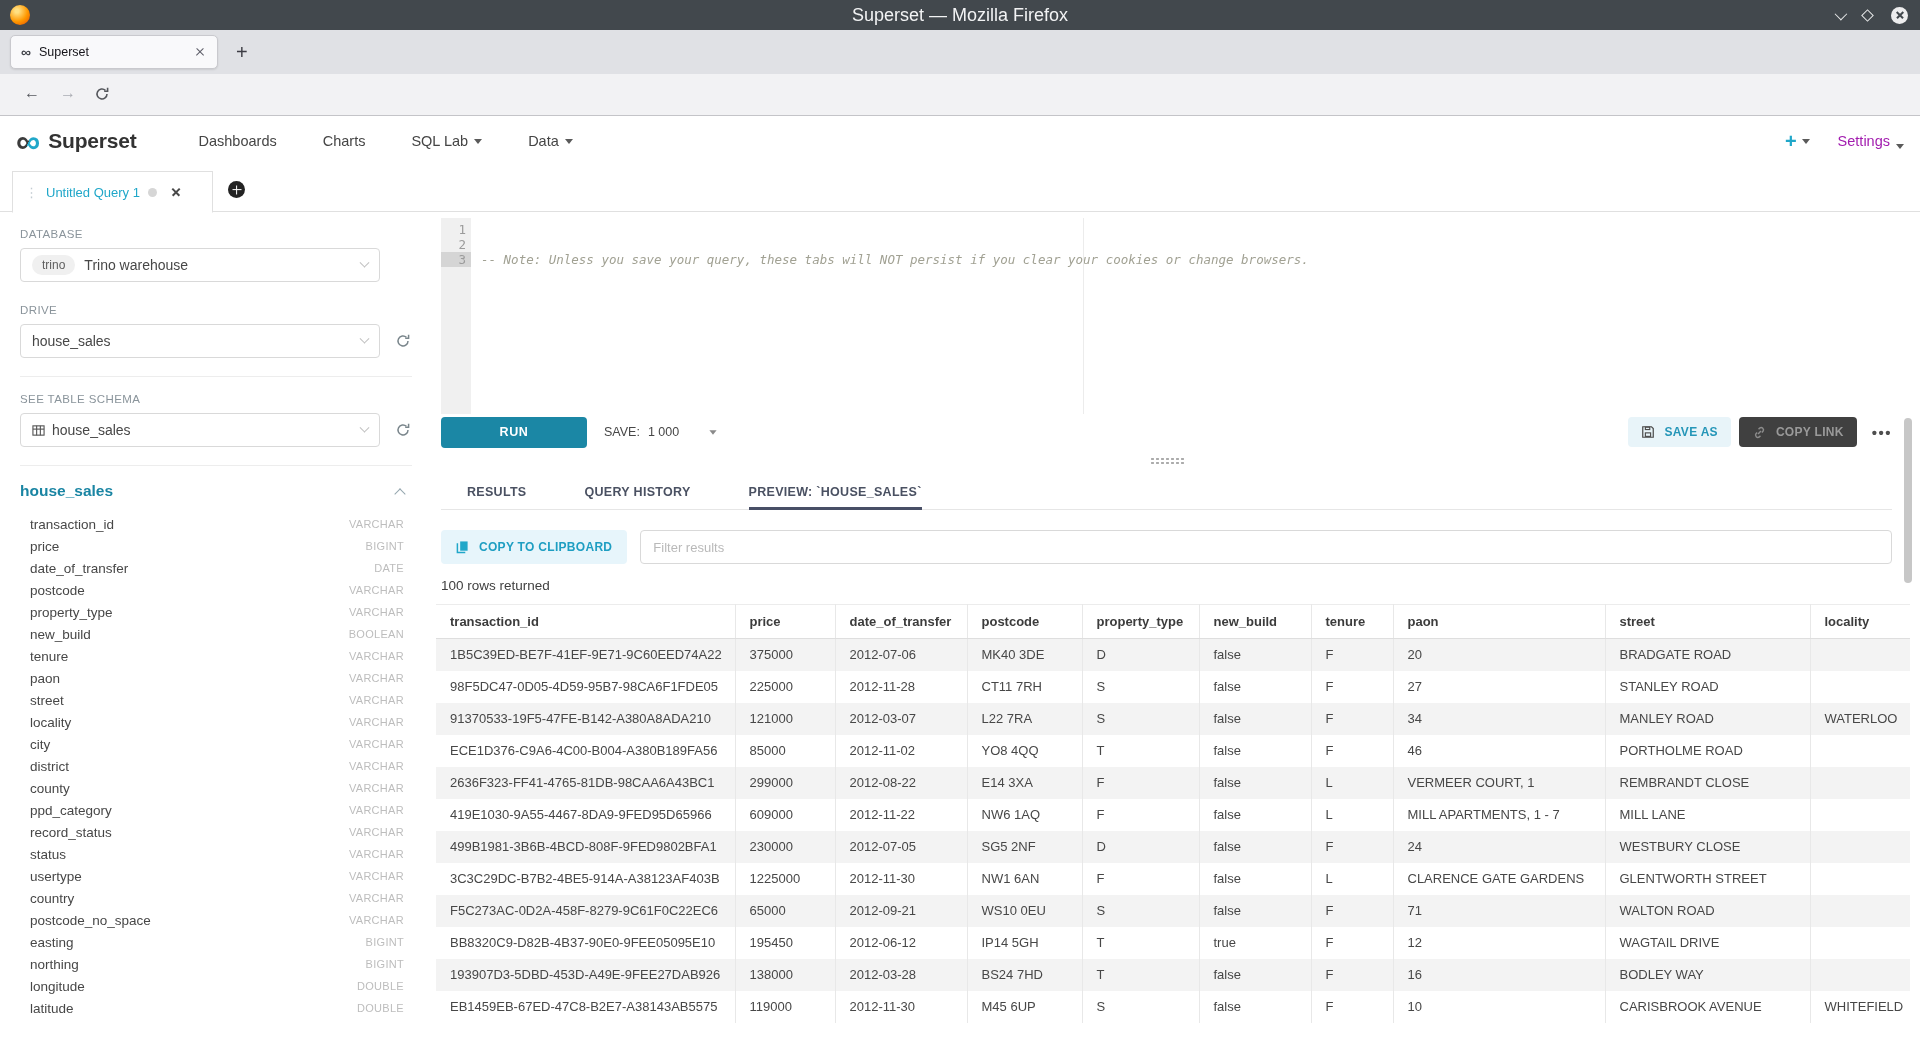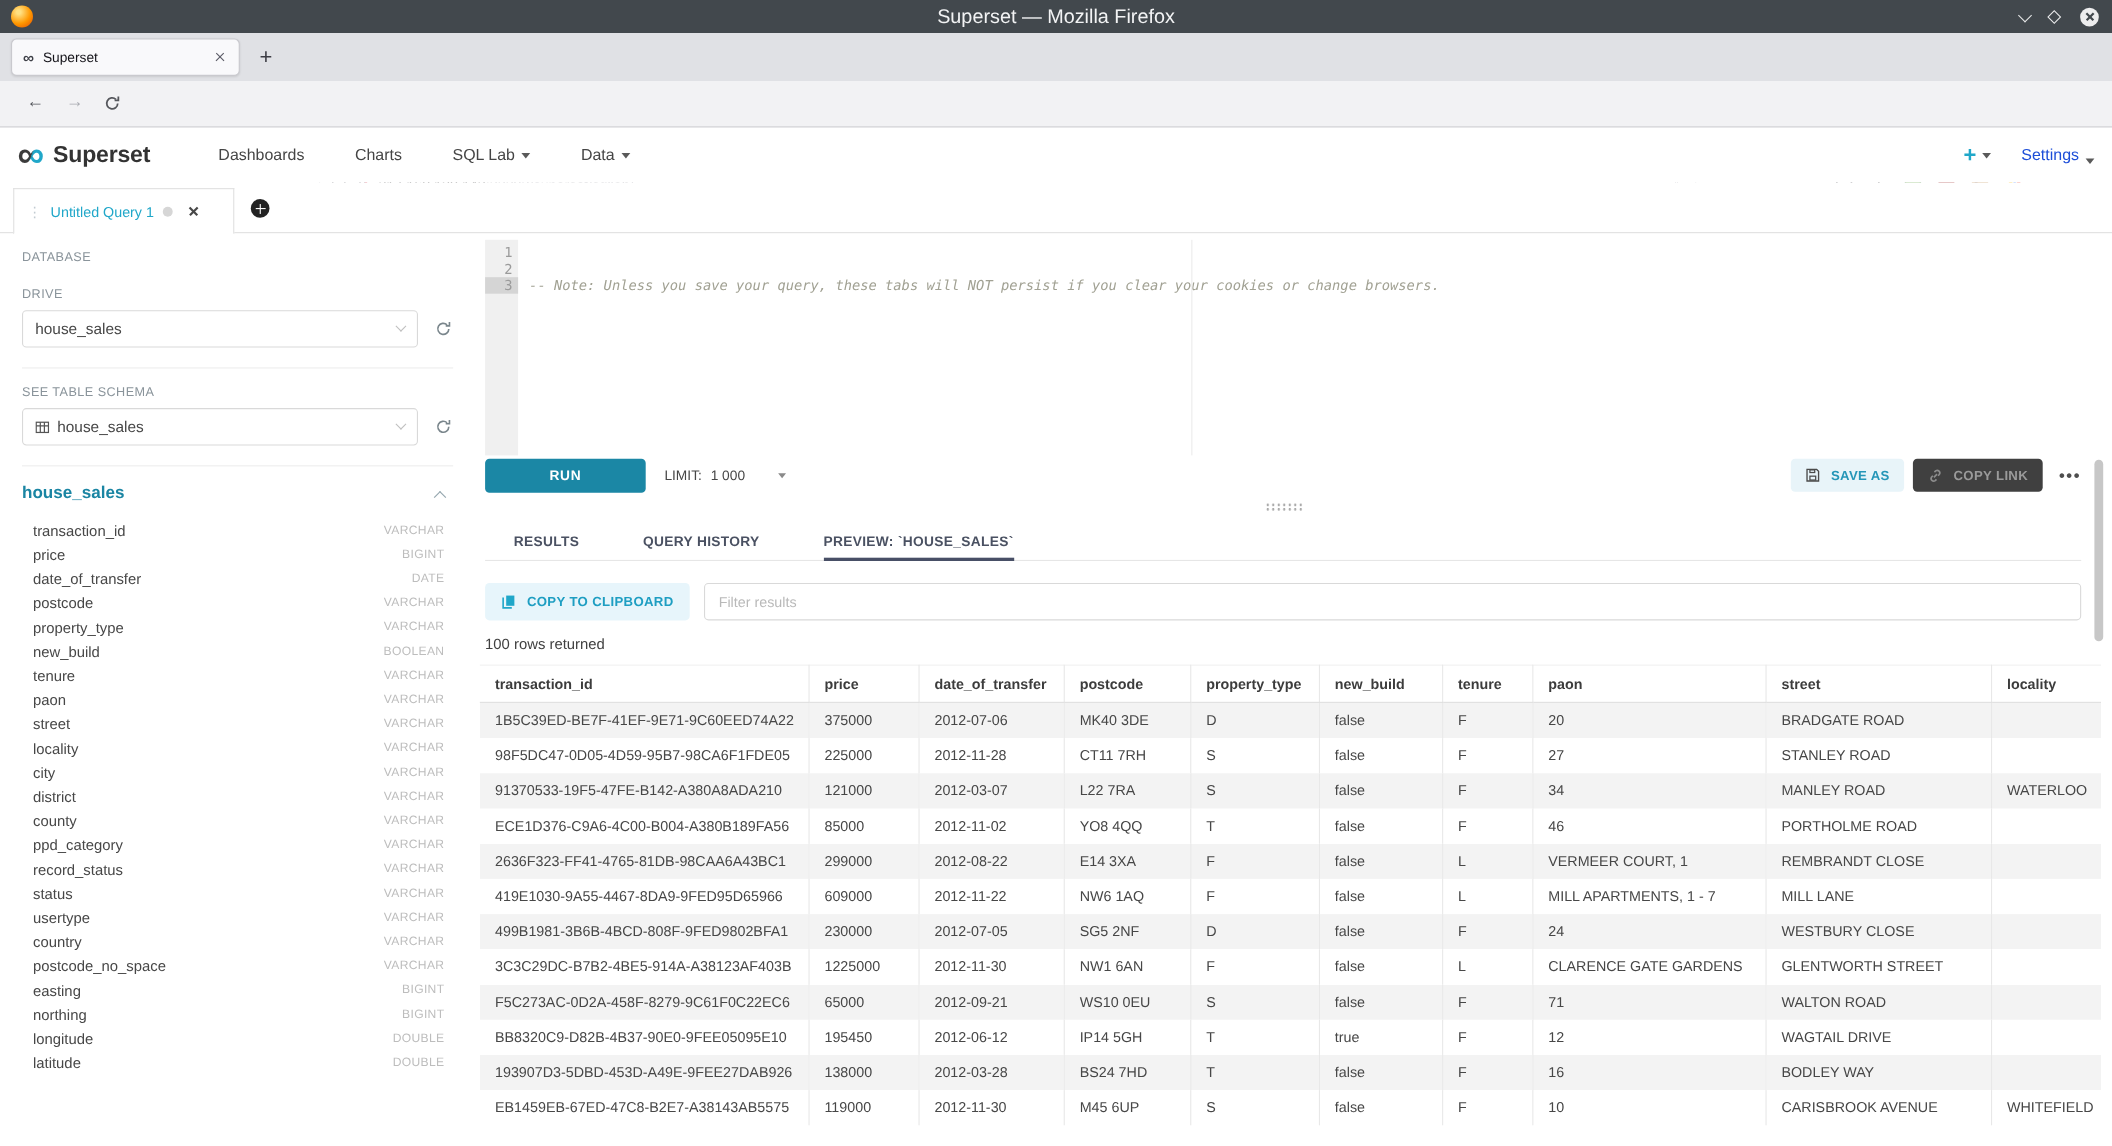--- a/index.html
+++ b/index.html
@@ -62,21 +62,21 @@
   .brand-inf { font-size:34px; font-weight:700; line-height:30px; margin-right:8px;
                background:linear-gradient(110deg,#3b3b3b 52%, #20a7c9 52%);
                -webkit-background-clip:text; background-clip:text; color:transparent; }
   .brand-name { font-size:21px; font-weight:700; color:#333; letter-spacing:-.2px; }
   .app-nav { display:flex; gap:46px; margin-left:62px; font-size:14.5px; color:#454545; }
   .nav-item { display:flex; align-items:center; gap:6px; }
   .caret { width:0; height:0; border-left:4px solid transparent; border-right:4px solid transparent;
            border-top:5px solid #5a5a5a; display:inline-block; }
   .hdr-right { margin-left:auto; display:flex; align-items:center; gap:28px; }
   .plus-new { color:#20a7c9; font-size:20px; font-weight:600; display:flex; align-items:center; gap:5px; }
-  .settings { font-size:14.5px; color:#1d4ed8; display:flex; align-items:flex-end; gap:6px; }
+  .settings { font-size:14.5px; color:#a21caf; display:flex; align-items:flex-end; gap:6px; }
 
   
   .qtab-row { position:absolute; left:0; top:166px; width:100%; height:46px; background:#fff;
               border-bottom:1px solid #e0e0e0; }
   .qtab { position:absolute; left:12px; top:5px; height:42px; width:201px; background:#fff;
           border:1px solid #e0e0e0; border-bottom:1px solid #fff; z-index:2;
           display:flex; align-items:center; padding:0 12px; gap:8px; }
   .qtab-grip { color:#c2cbd1; font-size:13px; }
   .qtab-title { color:#20a7c9; font-size:13px; }
   .qtab-dot { width:9px; height:9px; border-radius:50%; background:#d6d6d6; }
@@ -269,20 +269,25 @@
       <span class="qtab-grip">⋮</span>
       <span class="qtab-title">Untitled Query 1</span>
       <span class="qtab-dot"></span>
       <span class="qtab-close x-lines"></span>
     </div>
     <span class="qtab-add"></span>
   </div>
 
   <div class="sidebar">
     <div class="lbl">DATABASE</div>
+    <div class="sel">
+      <span class="pill">trino</span>
+      <span class="sel-text">Trino warehouse</span>
+      <span class="chev"></span>
+    </div>
 
     <div class="lbl" style="margin-top:22px;">DRIVE</div>
     <div class="sel-row">
       <div class="sel">
         <span class="sel-text">house_sales</span>
         <span class="chev"></span>
       </div>
       <svg class="refresh" width="16" height="16" viewBox="0 0 16 16">
         <path d="M13 8a5 5 0 1 1-1.6-3.7" fill="none" stroke="#7a868c" stroke-width="1.5"></path>
         <path d="M13.6 1.8v3.4h-3.4" fill="none" stroke="#7a868c" stroke-width="1.5"></path>
@@ -449,21 +454,21 @@
       <div class="code">
         <div class="comment">-- Note: Unless you save your query, these tabs will NOT persist if you clear your cookies or change browsers.</div>
         <div></div>
         <div class="print-margin"></div>
       </div>
     </div>
 
     <div class="ed-toolbar">
       <div class="run-btn">RUN</div>
       <div class="limit">
-        <span>LIMIT:</span>
+        <span>SAVE:</span>
         <span>1 000</span>
         <span class="caret"></span>
       </div>
       <div class="ed-right">
         <div class="saveas">
           <svg width="14" height="14" viewBox="0 0 16 16">
             <path d="M2 2h10l2 2v10H2z" fill="none" stroke="#4a4a4a" stroke-width="1.4"></path>
             <rect x="5" y="9" width="6" height="4" fill="none" stroke="#4a4a4a" stroke-width="1.3"></rect>
             <rect x="5" y="2.5" width="5" height="2.7" fill="none" stroke="#4a4a4a" stroke-width="1.3"></rect>
           </svg>

